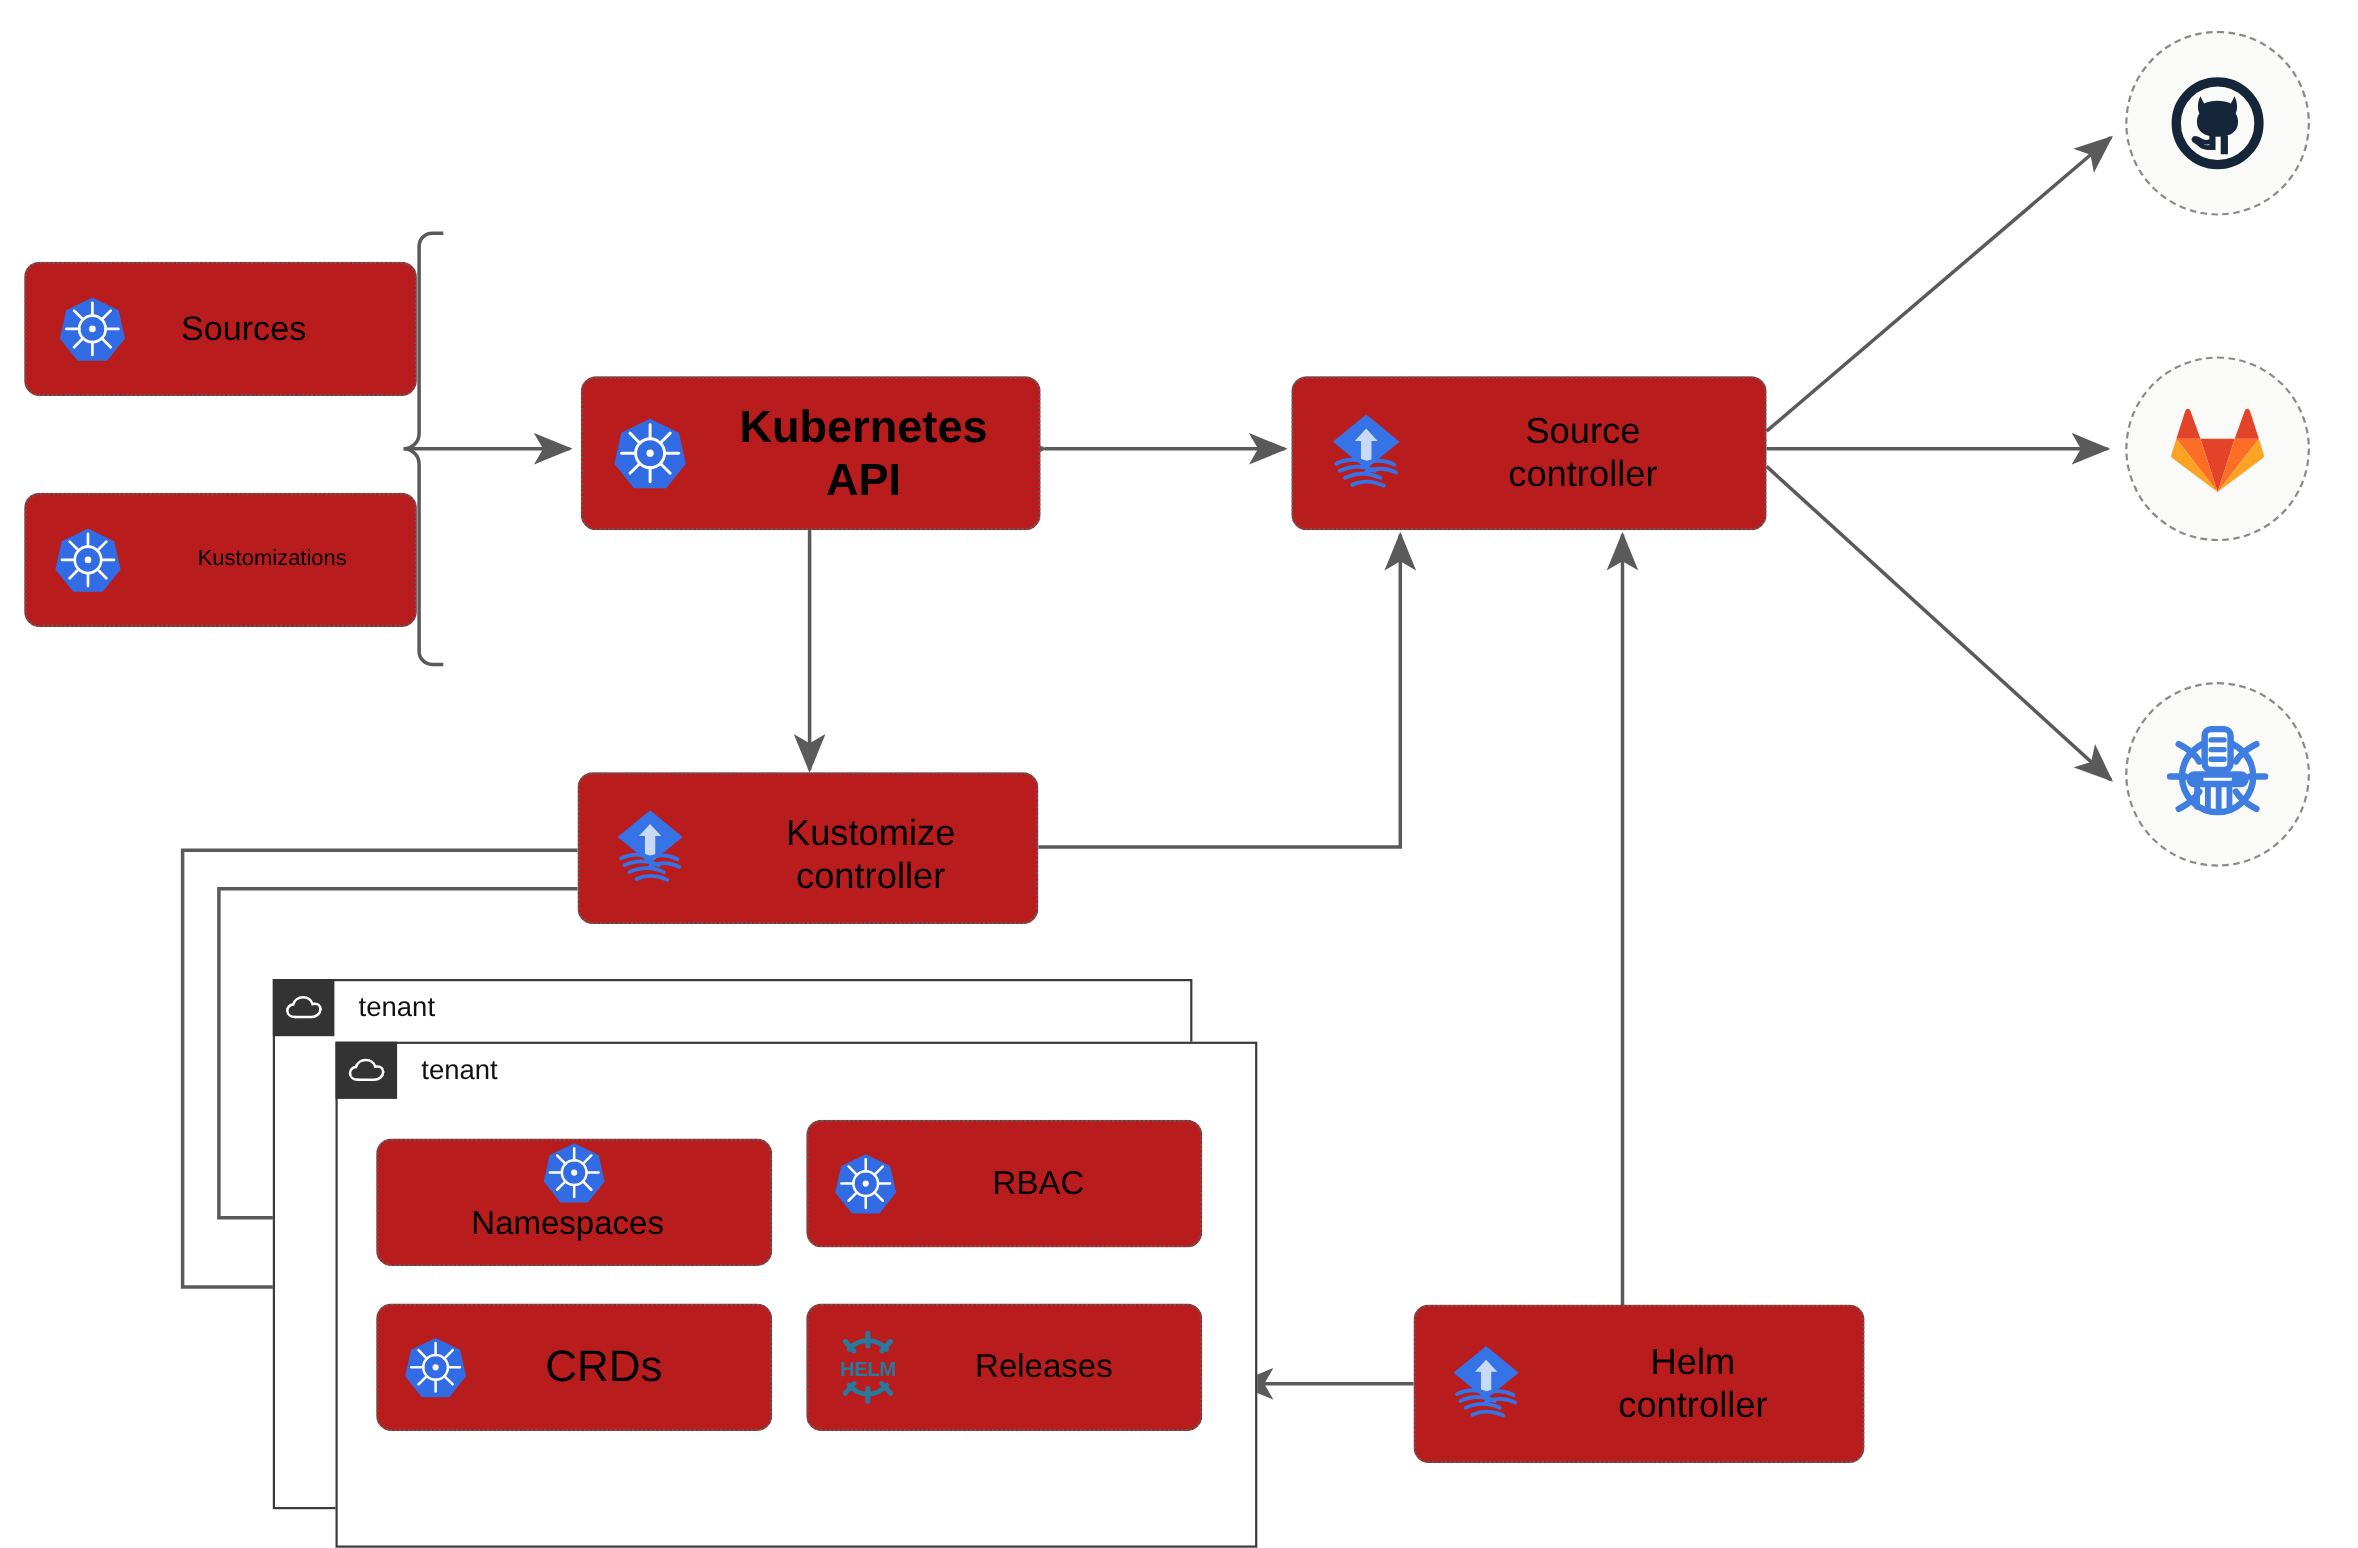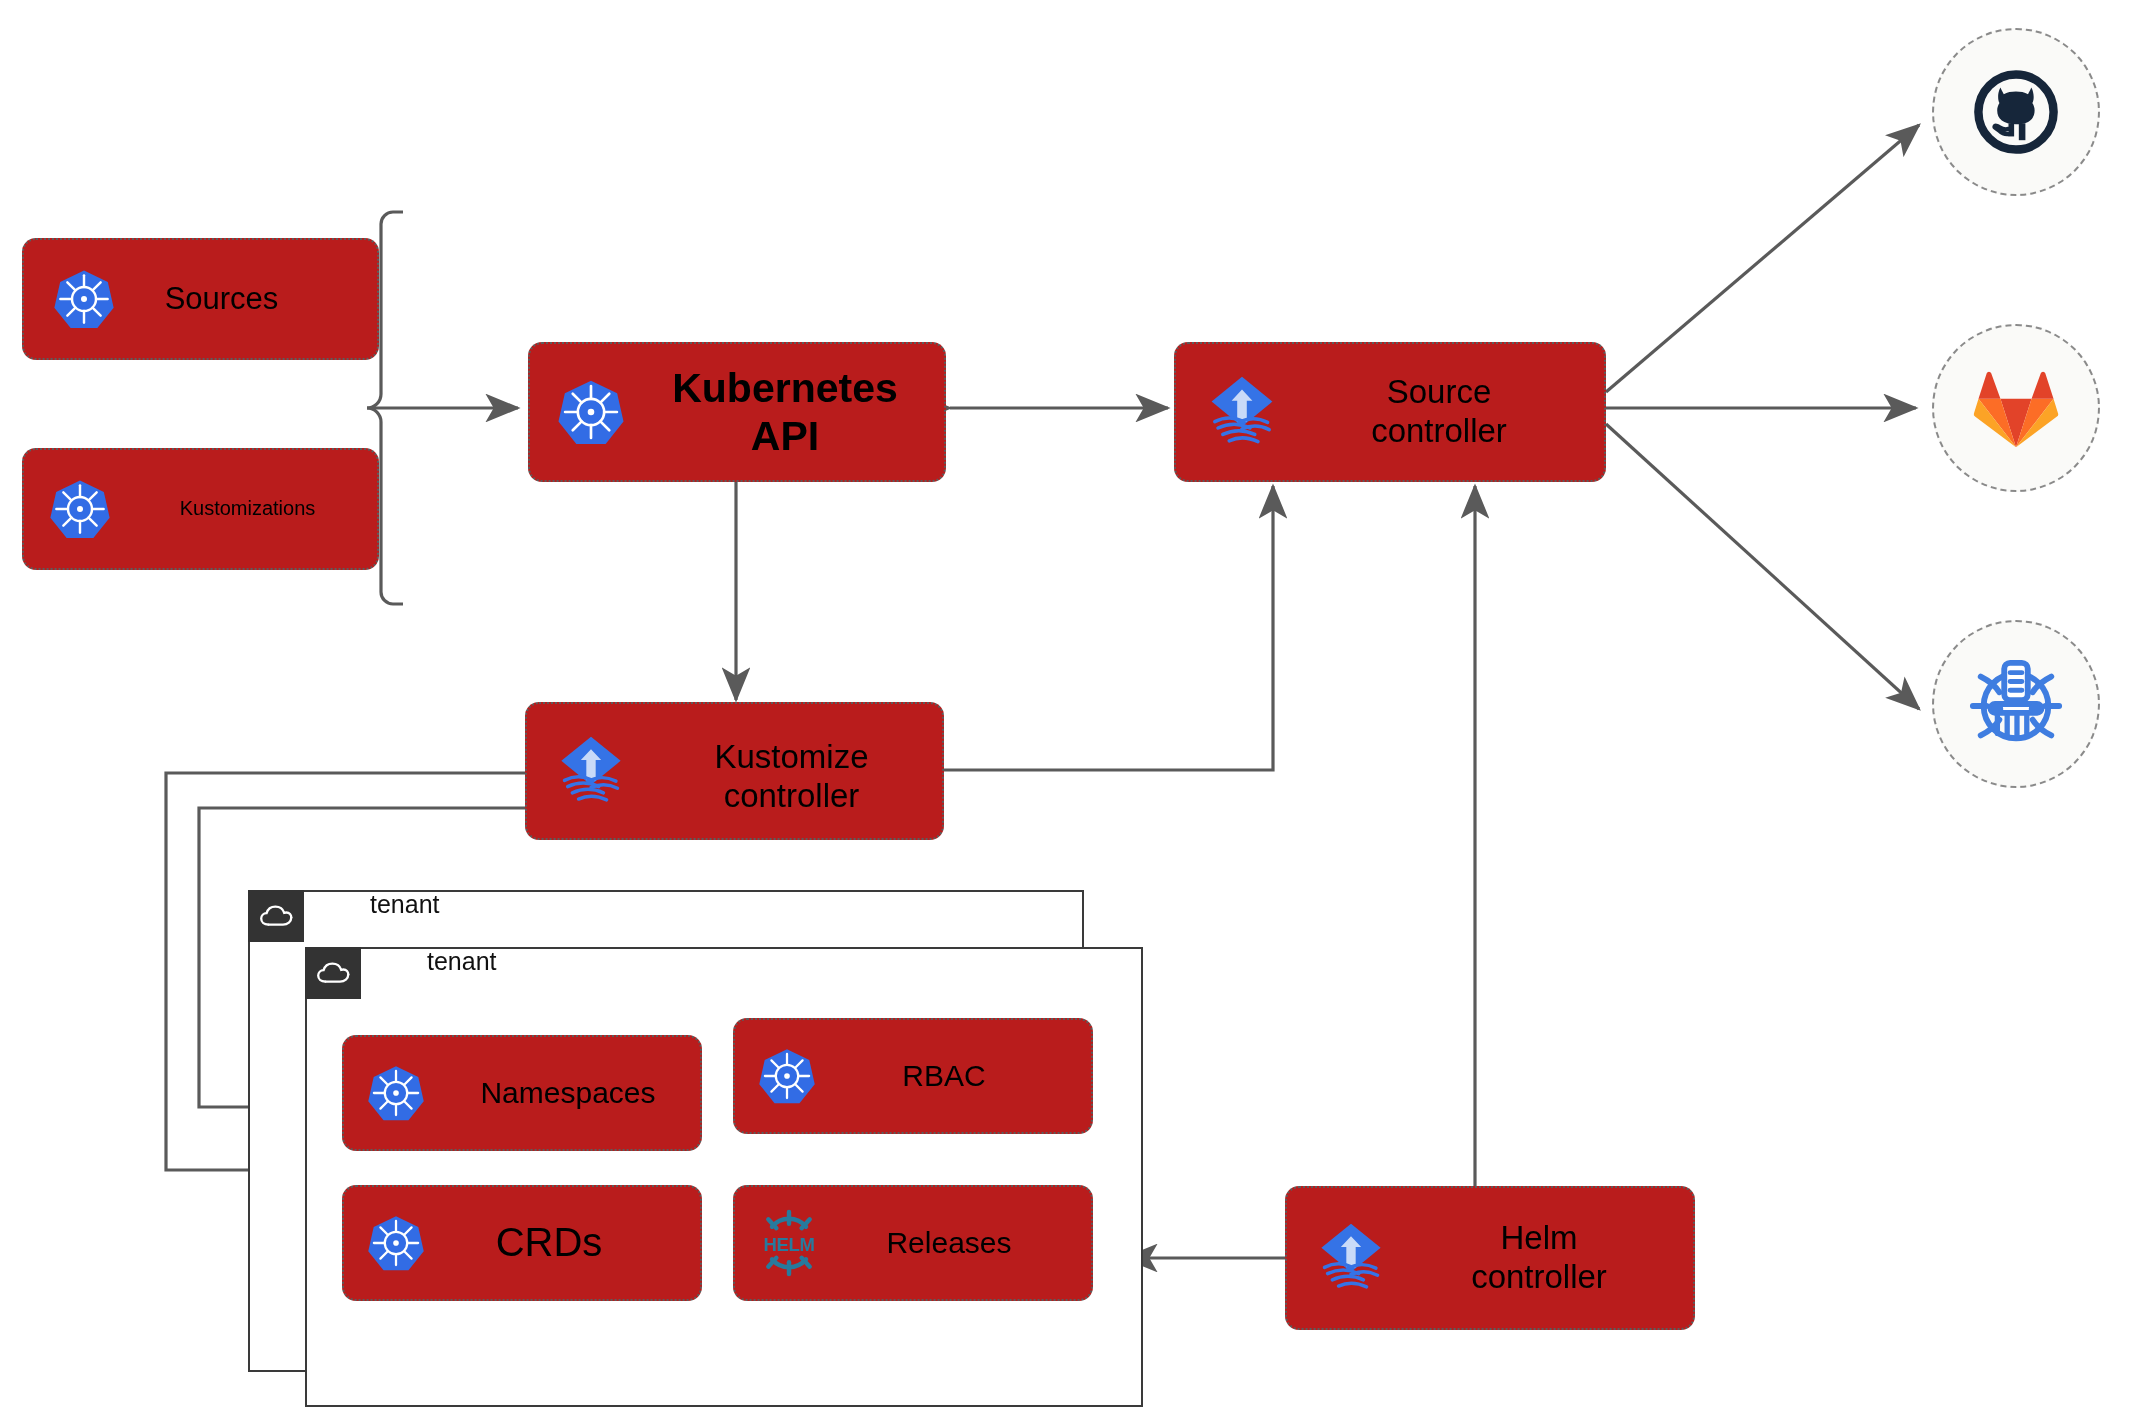--- a/index.html
+++ b/index.html
@@ -9,21 +9,21 @@
   svg.edges{position:absolute;left:0;top:0;width:2144px;height:1407px;overflow:visible;}
 
   
   .card{position:absolute;background:#b91c1c;border:2.5px dotted #5c5c5c;
         border-radius:14px;box-sizing:border-box;display:flex;align-items:center;}
   .card .ico{flex:0 0 auto;display:flex;align-items:center;justify-content:center;}
   .card .lbl{flex:1 1 auto;text-align:center;line-height:1.18;white-space:pre-line;}
 
   
   .tenant{position:absolute;background:#ffffff;border:2.5px solid #3a3a3a;box-sizing:border-box;}
-  .tenant-hdr{position:absolute;display:flex;align-items:flex-start;gap:44px;}
+  .tenant-hdr{position:absolute;display:flex;align-items:center;}
   .tenant-tab{width:56px;height:52px;background:#333333;display:flex;align-items:center;justify-content:center;}
   .tenant-name{font-size:25px;margin-left:22px;color:#111;}
 
   
   .circle{position:absolute;width:168px;height:168px;border-radius:50%;
           background:#fafaf8;border:2.5px dashed #8a8a8a;box-sizing:border-box;
           display:flex;align-items:center;justify-content:center;}
 </style>
 </head>
 <body>
@@ -206,21 +206,21 @@
           <path d="M34 86 C45 81, 57 81, 70 87"></path>
           <path d="M46 63 C58 57, 70 57, 82 63"></path>
           <path d="M50 71 C62 66, 72 66, 84 72"></path>
         </g>
       </svg>
     </span>
     <span class="lbl" style="font-size:33px;padding-right:30px;">Helm
 controller</span>
   </div>
 
-  <div class="card" style="left:342px;top:1035px;width:360px;height:116px;">
+  <div class="card" style="left:342px;top:1035px;width:360px;height:116px;flex-direction:column;">
     <span class="ico" style="width:104px;">
       <svg width="58" height="58" viewBox="0 0 64 64" aria-hidden="true">
         <path d="M32 2.6 L56.6 14.4 L62.6 41 L45.8 62 H18.2 L1.4 41 L7.4 14.4 Z" fill="#326ce5"></path>
         <g fill="none" stroke="#ffffff" stroke-width="2.5" stroke-linecap="round">
           <circle cx="32" cy="32" r="12.4"></circle>
           <circle cx="32" cy="32" r="3.1" fill="#ffffff" stroke="none"></circle>
           <path d="M32 7.6 V19.6"></path>
             <path d="M32 44.4 V56.4"></path>
           <path d="M7.6 32 H19.6"></path>
             <path d="M44.4 32 H56.4"></path>

